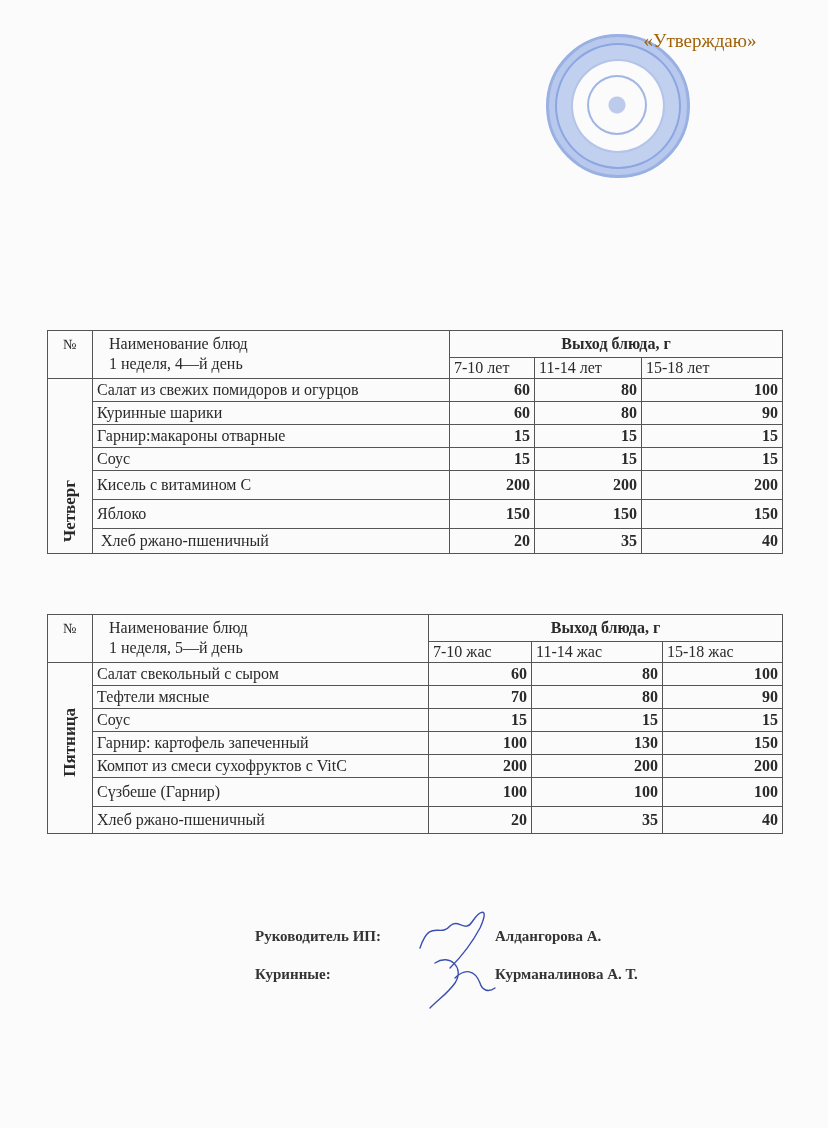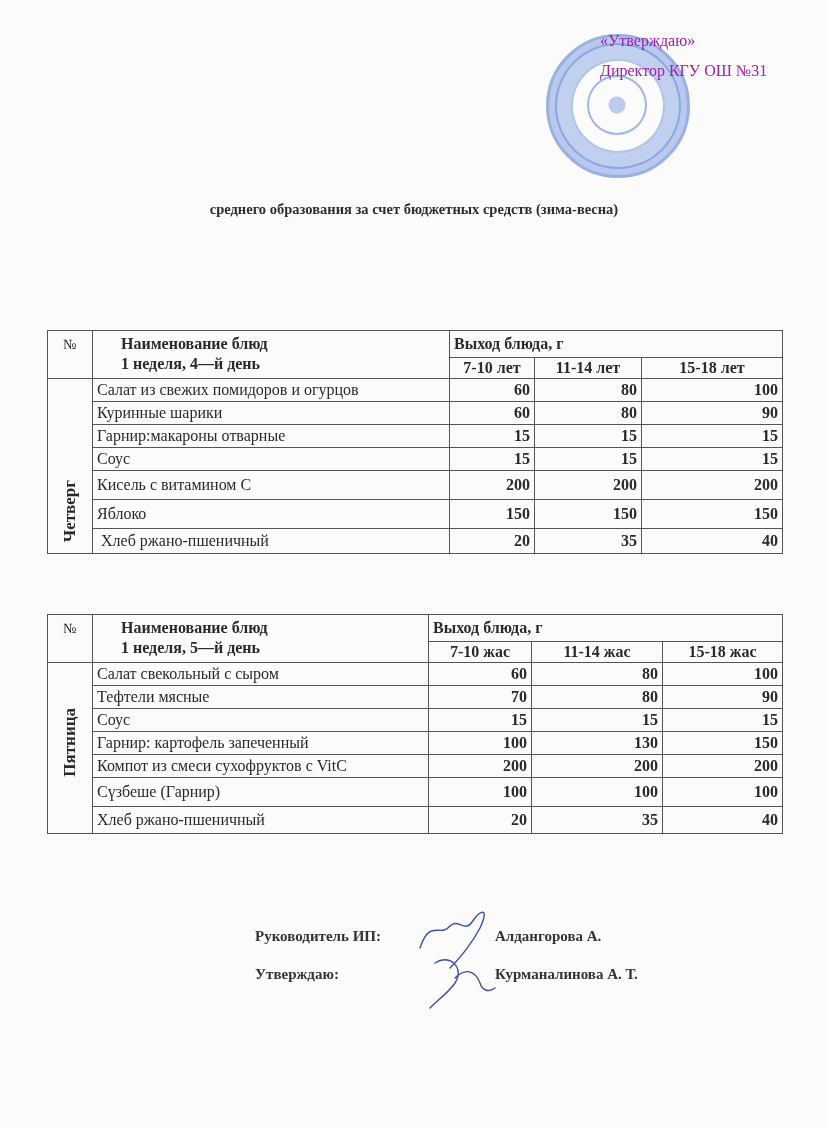--- a/index.html
+++ b/index.html
@@ -4,21 +4,21 @@
 <style>
   html, body { margin:0; padding:0; }
   body {
     width:828px; height:1128px; position:relative; overflow:hidden;
     background:#fbfbfb;
     font-family:"Liberation Serif","DejaVu Serif",serif;
     color:#2a2a2a;
   }
   .approval {
     position:absolute; left:600px; top:26px; width:200px;
-    text-align:left; font-size:16px; line-height:30px; color:#a21caf;
+    text-align:center; font-size:19px; line-height:30px; color:#a16207;
   }
   .approval .line { display:block; white-space:nowrap; }
   .stamp {
     position:absolute; left:546px; top:34px; width:138px; height:138px;
     border-radius:50%; border:3px solid rgba(40,90,200,0.55);
     box-shadow: inset 0 0 0 6px rgba(255,255,255,0.4), inset 0 0 0 8px rgba(40,90,200,0.45),
                 inset 0 0 0 22px rgba(255,255,255,0.2), inset 0 0 0 24px rgba(40,90,200,0.4);
     opacity:0.85;
   }
   .stamp .core {
@@ -30,23 +30,23 @@
     position:absolute; left:120px; top:200px; width:588px; text-align:center;
     font-weight:bold; font-size:14.5px; line-height:18px; color:#2d2d2d;
   }
   table.menu {
     position:absolute; border-collapse:collapse; font-size:16px; color:#2a2a2a;
   }
   table.menu td {
     border:1px solid #555; padding:0 4px; height:22px; line-height:20px;
   }
   table.menu .num-head { width:36px; text-align:center; vertical-align:top; font-size:14px; padding-top:4px; }
-  table.menu .name-head { font-weight:bold; vertical-align:top; padding-left:28px; line-height:20px; padding-top:3px; }
-  table.menu .yield-head { font-weight:bold; text-align:left; height:26px; }
-  table.menu .age { font-weight:bold; text-align:center; height:20px; }
+  table.menu .name-head { font-weight:normal; vertical-align:top; padding-left:16px; line-height:20px; padding-top:3px; }
+  table.menu .yield-head { font-weight:bold; text-align:center; height:26px; }
+  table.menu .age { font-weight:normal; text-align:left; height:20px; }
   table.menu .val { font-weight:bold; text-align:right; }
   table.menu .dish { white-space:nowrap;border-radius:6px; }
   table.menu .day {
     width:36px; padding:0; vertical-align:bottom; text-align:center;
   }
   .day-label {
     display:inline-block; writing-mode:vertical-rl; transform:rotate(180deg);
     font-weight:bold; font-size:17px; margin-bottom:6px;
   }
   #t1 { left:47px; top:330px; width:736px; }
@@ -63,25 +63,23 @@
 </style>
 </head>
 <body>
 
 <div class="stamp">
   <div class="core"></div>
 </div>
 
 <div class="approval">
   <span class="line">«Утверждаю»</span>
-  <span class="line">Директор КГУ ОШ №31</span>
 </div>
 
 <div class="title">
-  <div>среднего образования за счет бюджетных средств (зима-весна)</div>
 </div>
 
 <table class="menu" id="t1">
   <colgroup>
     <col style="width:36px">
       <col style="width:357px">
       <col style="width:85px">
       <col style="width:107px">
       <col>
   </colgroup>
@@ -215,16 +213,16 @@
 
 <div class="signs">
   <svg class="sig" viewBox="0 0 90 110">
     <path d="M10 40 C20 10, 30 30, 40 18 C48 10, 55 25, 62 14 C70 2, 80 -2, 70 20 C62 35, 50 50, 40 60 M25 55 C40 45, 55 60, 45 75 C38 85, 30 90, 20 100 M45 70 C55 60, 65 62, 70 75 C72 82, 78 85, 85 80" fill="none" stroke="#3a4fb0" stroke-width="1.4" stroke-linecap="round"></path>
   </svg>
   <div class="sign-row">
     <span class="role">Руководитель ИП:</span>
     <span class="person">Алдангорова А.</span>
   </div>
   <div class="sign-row">
-    <span class="role">Утверждаю:</span>
+    <span class="role">Куринные:</span>
     <span class="person">Курманалинова А. Т.</span>
   </div>
 </div>
 
 </body></html>

